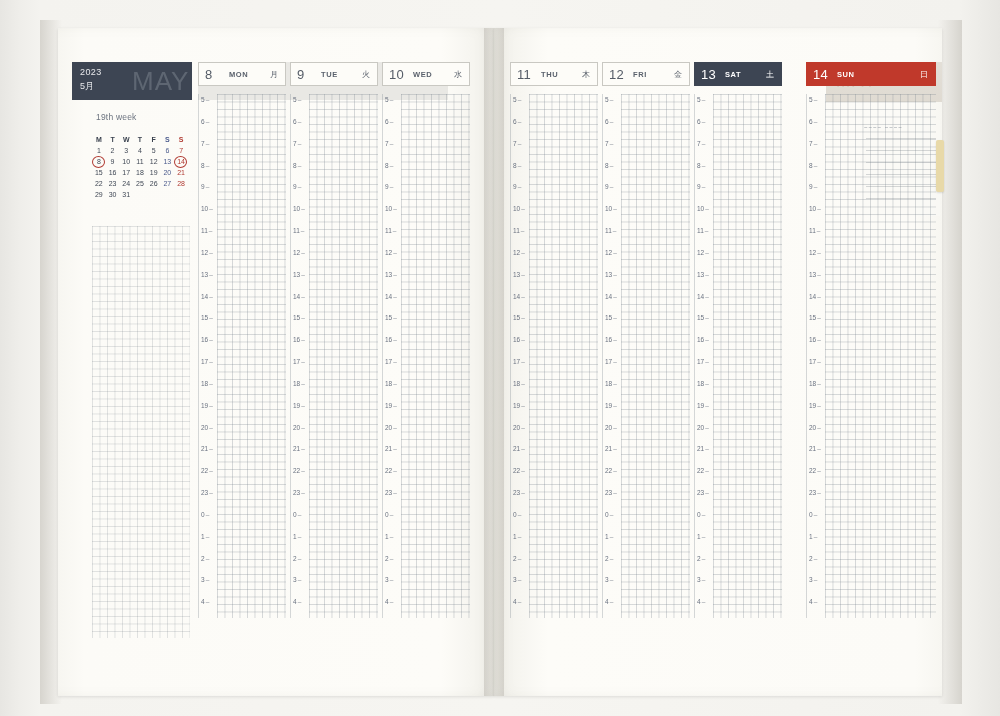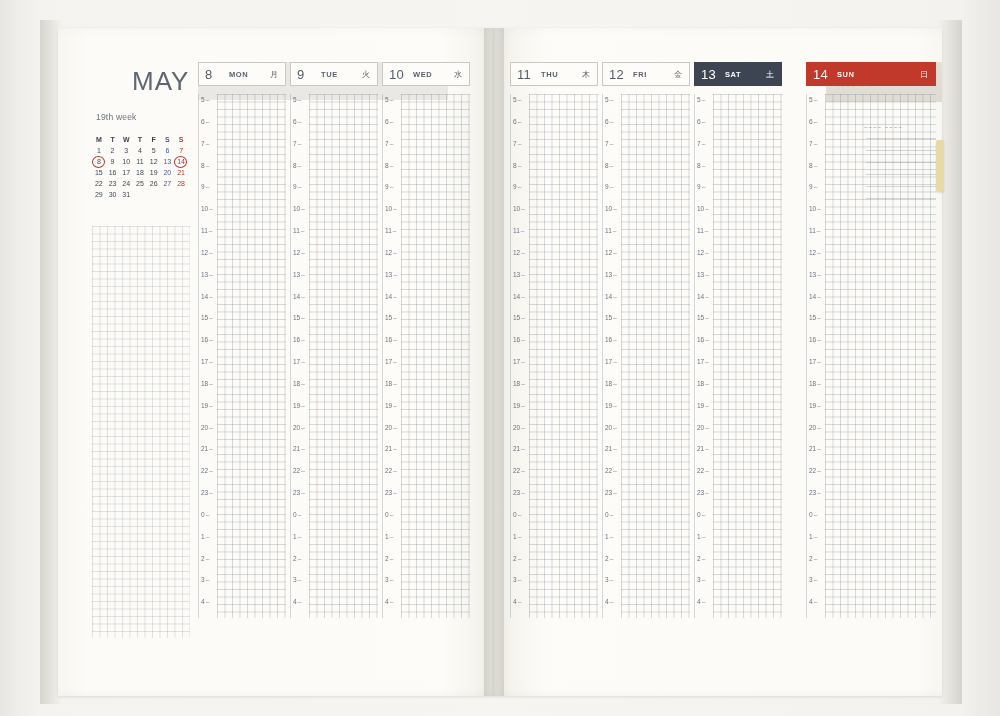--- a/index.html
+++ b/index.html
@@ -151,20 +151,24 @@
 
   <div class="edge-l"></div>
   <div class="edge-r"></div>
 
   <div class="sheet left"></div>
   <div class="sheet right"></div>
   <div class="gutter"></div>
 
   <div class="mtop-bar" style="left:198px;width:250px;"></div>
 
+  <div class="month-head">
+    <span class="y">2023</span>
+    <span class="jm">5月</span>
+  </div>
   <div class="month-word">MAY</div>
   <div class="week-label">19th week</div>
 
   <div class="mini">
     <table id="mini-table">
         <tbody>
           <tr>
             <th class="">M</th>
             <th class="">T</th>
             <th class="">W</th>

